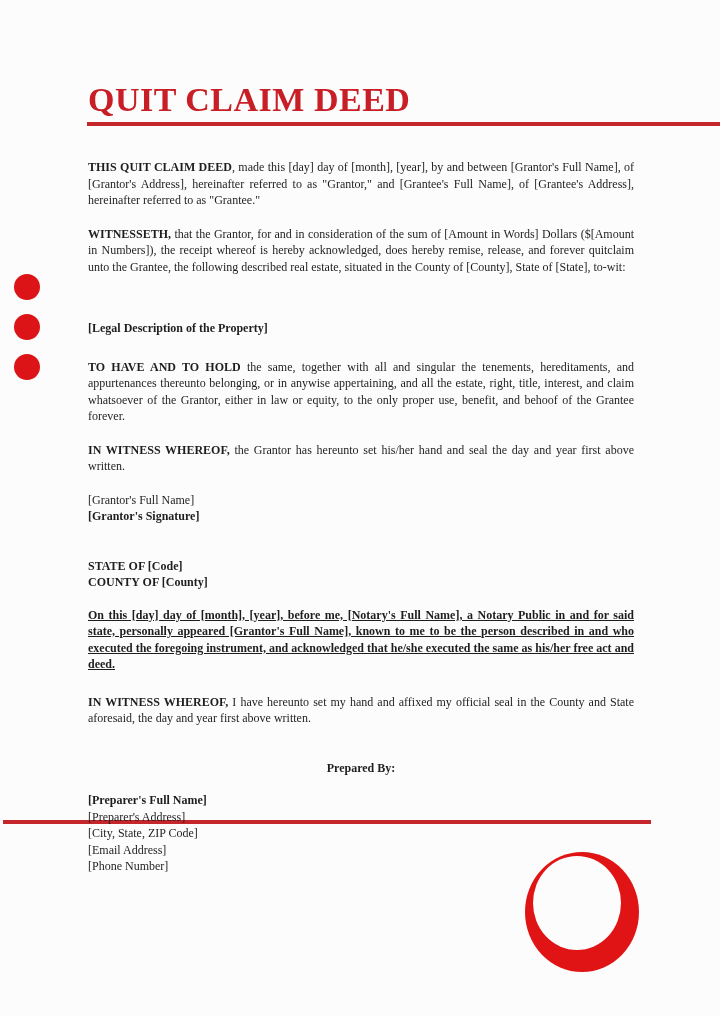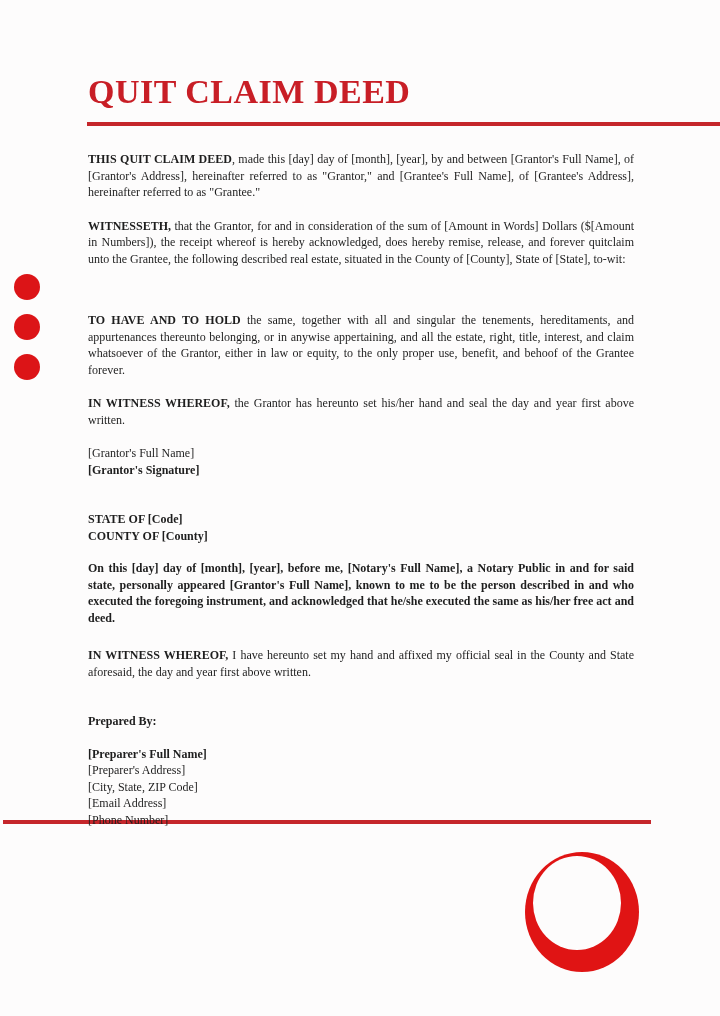--- a/index.html
+++ b/index.html
@@ -8,21 +8,21 @@
     width: 720px;
     height: 1016px;
     background: #fdfcfc;
     overflow: hidden;
     font-family: "Liberation Serif", "DejaVu Serif", serif;
     color: #1e1e1e;
   }
   .content {
     position: absolute;
     left: 88px;
-    top: 4px;
+    top: 12px;
     width: 546px;
   }
   .title {
     margin: 68px 0 39px 0;
     font-size: 34px;
     line-height: 40px;
     font-weight: bold;
     letter-spacing: 0.5px;
     color: #c81e26;
   }
@@ -33,24 +33,24 @@
   }
   p.just { text-align: justify; }
   .b { font-weight: bold; }
   .p-intro      { margin-bottom: 17px; }
   .p-witnesseth { margin-bottom: 45px; }
   .p-legal      { margin-bottom: 22px; font-weight: bold; }
   .p-habendum   { margin-bottom: 17px; }
   .p-witness1   { margin-bottom: 17px; }
   .block-grantor{ margin-bottom: 33px; }
   .block-state  { margin-bottom: 16px; }
-  .p-ack        { margin-bottom: 21px; font-weight: bold; }
+  .p-ack        { margin-bottom: 21px; font-weight: bold; text-decoration: underline; }
   .p-witness2   { margin-bottom: 33px; }
   .block-notary { margin-bottom: 50px; }
-  .p-preparedby { margin-bottom: 16px; font-weight: bold; }
+  .p-preparedby { margin-bottom: 16px; font-weight: bold; text-align: center; }
   .rule-top {
     position: absolute;
     left: 87px; right: 0; top: 122px; height: 4px;
     background: #c5262b;
   }
   .rule-bottom {
     position: absolute;
     left: 3px; width: 648px; top: 820px; height: 4px;
     background: #c5262b;
   }
@@ -86,20 +86,21 @@
   </svg>
 
   <div class="content">
 
     <h1 class="title">QUIT CLAIM DEED</h1>
 
     <p class="just p-intro"><span class="b">THIS QUIT CLAIM DEED</span><span>, made this [day] day of [month], [year], by and between [Grantor's Full Name], of [Grantor's Address], hereinafter referred to as "Grantor," and [Grantee's Full Name], of [Grantee's Address], hereinafter referred to as "Grantee."</span></p>
 
     <p class="just p-witnesseth"><span class="b">WITNESSETH,</span><span> that the Grantor, for and in consideration of the sum of [Amount in Words] Dollars ($[Amount in Numbers]), the receipt whereof is hereby acknowledged, does hereby remise, release, and forever quitclaim unto the Grantee, the following described real estate, situated in the County of [County], State of [State], to-wit:</span></p>
 
+    <p class="p-legal">[Legal Description of the Property]</p>
 
     <p class="just p-habendum"><span class="b">TO HAVE AND TO HOLD</span><span> the same, together with all and singular the tenements, hereditaments, and appurtenances thereunto belonging, or in anywise appertaining, and all the estate, right, title, interest, and claim whatsoever of the Grantor, either in law or equity, to the only proper use, benefit, and behoof of the Grantee forever.</span></p>
 
     <p class="just p-witness1"><span class="b">IN WITNESS WHEREOF,</span><span> the Grantor has hereunto set his/her hand and seal the day and year first above written.</span></p>
 
     <div class="block-grantor">
       <div class="line">[Grantor's Full Name]</div>
       <div class="line b">[Grantor's Signature]</div>
     </div>
 

